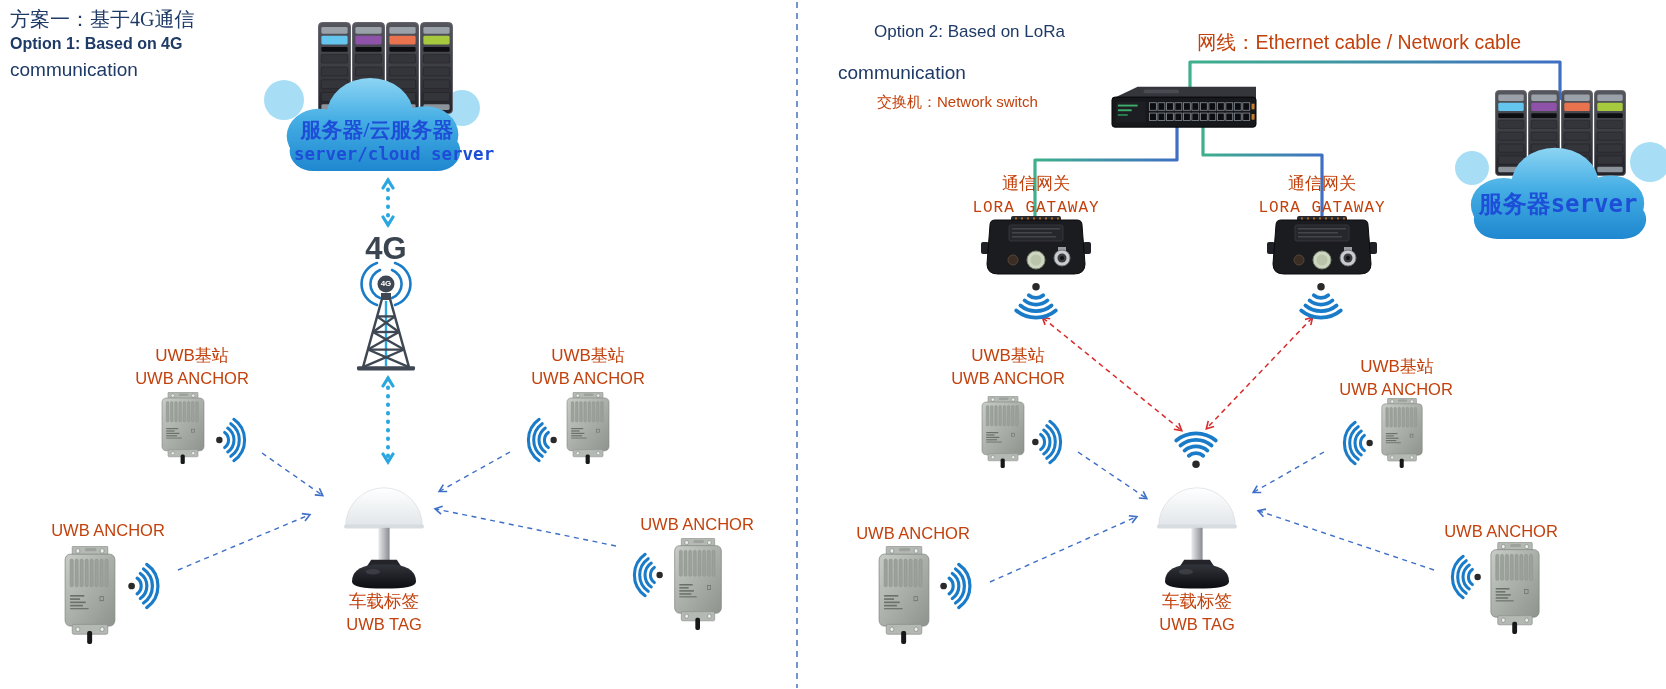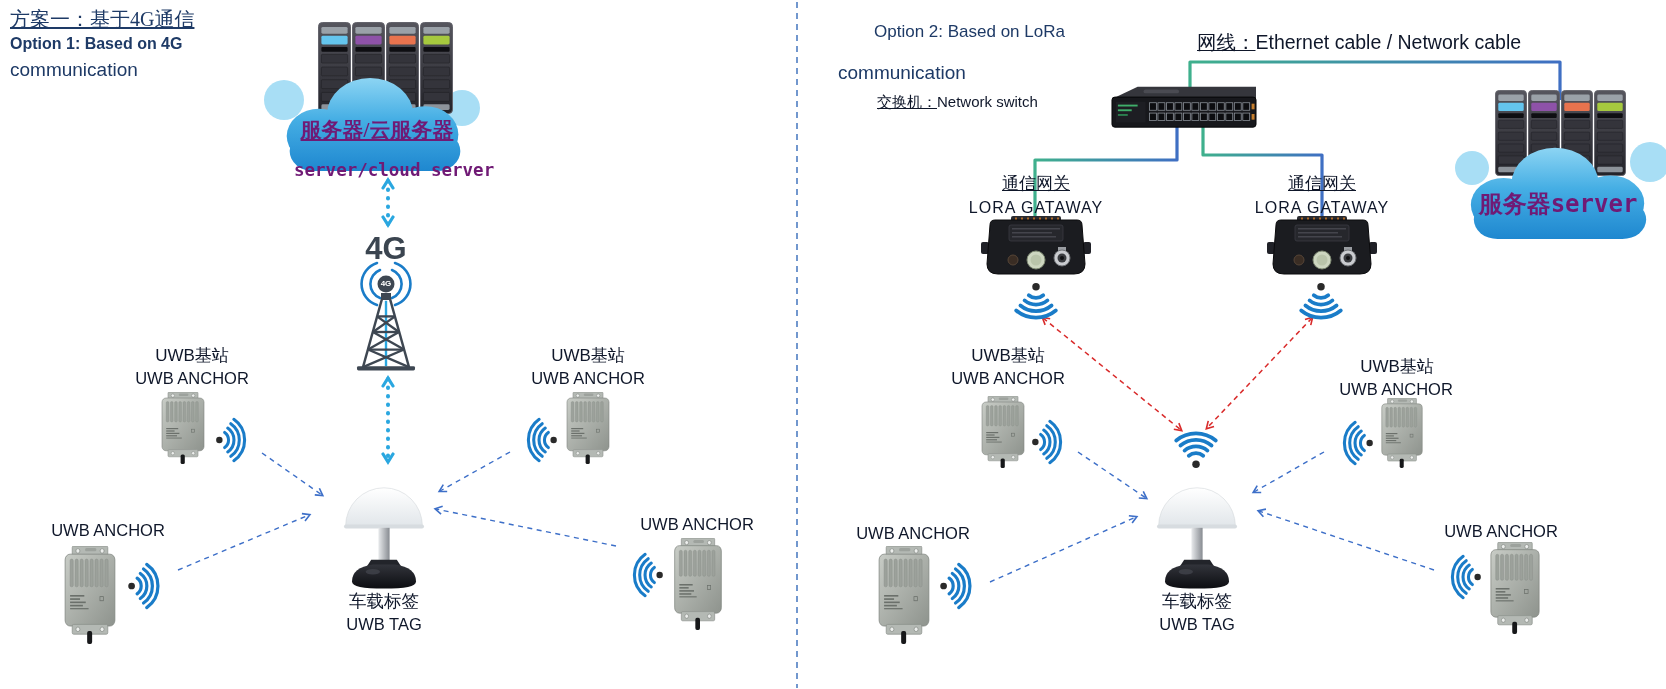--- a/index.html
+++ b/index.html
@@ -1,26 +1,26 @@
 <!DOCTYPE html>
 <html><head>
 <meta charset="utf-8">
 <style>
   html,body{margin:0;padding:0;background:#ffffff;}
   .canvas{position:relative;width:1666px;height:689px;background:#ffffff;overflow:hidden;
           font-family:"Liberation Sans",sans-serif;}
   svg.layer{position:absolute;left:0;top:0;}
-  .lbl{position:absolute;white-space:nowrap;color:#0f172a;z-index:5;line-height:1.15;}
+  .lbl{position:absolute;white-space:nowrap;color:#c2410c;z-index:5;line-height:1.15;}
   .ctr{text-align:center;}
   .navy{color:#1e3a66;}
-  .red{color:#701a75;}
-  .zh{font-family:"Liberation Serif","DejaVu Serif",serif;text-decoration:underline;}
+  .red{color:#1d4ed8;}
+  .zh{font-family:"Liberation Serif","DejaVu Serif",serif;}
   .sans{font-family:"Liberation Sans",sans-serif;}
   .mono{font-family:"DejaVu Sans Mono",monospace;}
-  .serif{font-family:Liberation Sans, sans-serif;}
+  .serif{font-family:Liberation Mono, monospace;}
   .bold{font-weight:bold;}
 </style>
 </head>
 <body>
 
 <div class="canvas">
 
 <svg class="layer" width="1666" height="689" viewBox="0 0 1666 689">
   <defs>
     <linearGradient id="gCloud" gradientUnits="userSpaceOnUse" x1="0" y1="10" x2="0" y2="126">
@@ -344,21 +344,21 @@
 
   <use href="#symTag" x="336" y="475" width="96" height="116"></use>
   <use href="#symTag" x="1149" y="475" width="96" height="116"></use>
 </svg>
 
 <div class="lbl zh navy" style="left:10px;top:8px;font-size:20px;">方案一：基于4G通信</div>
 <div class="lbl sans navy" style="left:10px;top:35px;font-size:16px;font-weight:bold;">Option 1: Based on 4G</div>
 <div class="lbl sans navy" style="left:10px;top:59px;font-size:19px;">communication</div>
 
 <div class="lbl zh red bold ctr" style="left:277px;top:118px;width:200px;font-size:21px;">服务器/云服务器</div>
-<div class="lbl mono red bold" style="left:294px;top:160px;font-size:17.5px;">server/cloud server</div>
+<div class="lbl mono red bold" style="left:294px;top:144px;font-size:17.5px;">server/cloud server</div>
 
 <div class="lbl sans bold ctr" style="left:356px;top:231px;width:60px;font-size:31px;color:#3b4550;">4G</div>
 <div class="lbl sans bold ctr" style="left:376px;top:279px;width:20px;font-size:8px;color:#ffffff;">4G</div>
 
 <div class="lbl sans ctr" style="left:132px;top:346px;width:120px;font-size:17px;">UWB基站</div>
 <div class="lbl sans ctr" style="left:132px;top:369px;width:120px;font-size:16.5px;">UWB ANCHOR</div>
 <div class="lbl sans ctr" style="left:528px;top:346px;width:120px;font-size:17px;">UWB基站</div>
 <div class="lbl sans ctr" style="left:528px;top:369px;width:120px;font-size:16.5px;">UWB ANCHOR</div>
 <div class="lbl sans ctr" style="left:47px;top:521px;width:122px;font-size:16.5px;">UWB ANCHOR</div>
 <div class="lbl sans ctr" style="left:636px;top:515px;width:122px;font-size:16.5px;">UWB ANCHOR</div>

